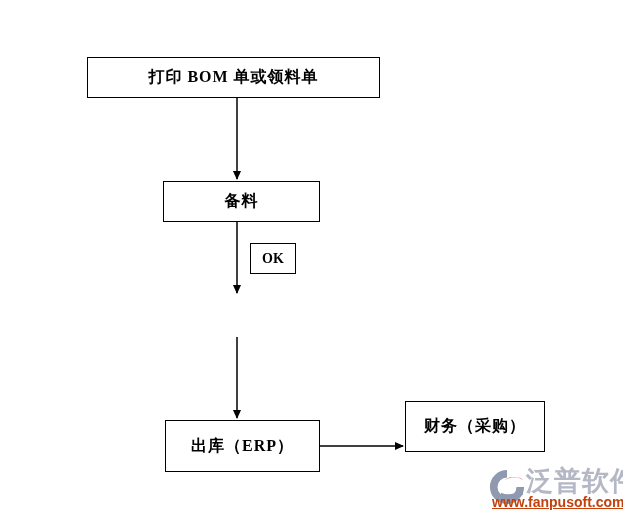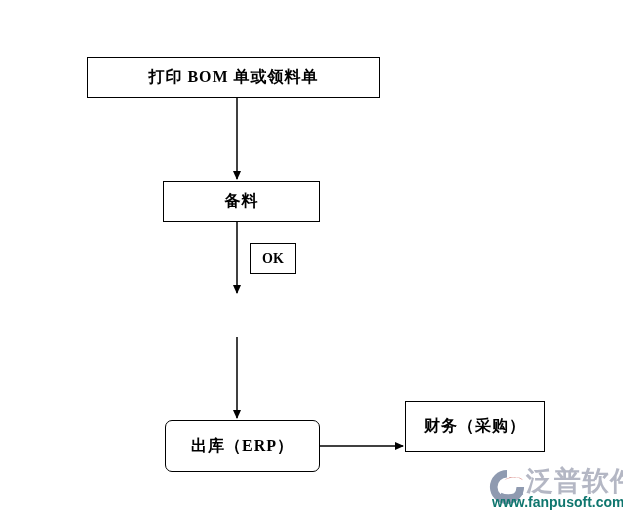--- a/index.html
+++ b/index.html
@@ -27,21 +27,21 @@
     justify-content: center;
     font-weight: bold;
     font-size: 16px;
     letter-spacing: 1px;
     white-space: nowrap;
   }
   .box-bom     { left: 87px;  top: 57px;  width: 293px; height: 41px; }
   .box-beiliao { left: 163px; top: 181px; width: 157px; height: 41px; }
   .box-ok      { left: 250px; top: 243px; width: 46px;  height: 31px; font-size: 14px; letter-spacing: 0; }
   .box-faliao  { left: 163px; top: 295px; width: 157px; height: 42px; }
-  .box-chuku   { left: 165px; top: 420px; width: 155px; height: 52px; border-radius: 7px; }
+  .box-chuku   { left: 165px; top: 420px; width: 155px; height: 52px; }
   .box-caiwu   { left: 405px; top: 401px; width: 140px; height: 51px; }
 
   .arrow-layer {
     position: absolute;
     left: 0; top: 0;
     width: 623px;
     height: 515px;
     pointer-events: none;
   }
 
@@ -107,16 +107,16 @@
 
   <div class="flow-box box-caiwu">财务（采购）</div>
 
   <div class="watermark">
     <svg class="wm-logo" viewBox="0 0 40 40" xmlns="http://www.w3.org/2000/svg">
       <path d="M20,2 A18,18 0 1 0 38,20 L30,20 A10,10 0 1 1 20,10 Z" fill="#8f9ab0"></path>
       <path d="M17,13 A16,16 0 0 1 37,13 Q30,6 17,13 Z" fill="#c4504a"></path>
       <path d="M14,26 Q22,30 36,24 L37,28 Q24,36 13,30 Z" fill="#8f9ab0"></path>
     </svg>
     <div class="wm-brand" style="color: rgb(180, 183, 196);">泛普软件</div>
-    <div class="wm-url" style="color: #0f766e;">www.fanpusoft.com</div>
+    <div class="wm-url" style="color: #c2410c; text-decoration: underline;">www.fanpusoft.com</div>
   </div>
 
 </div>
 
 </body></html>

